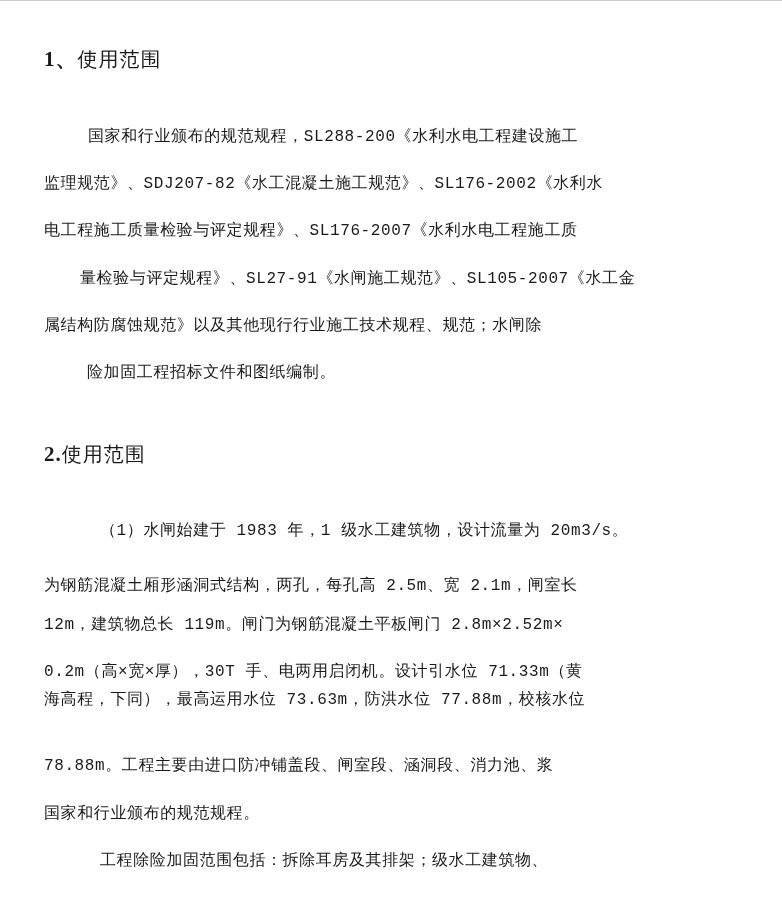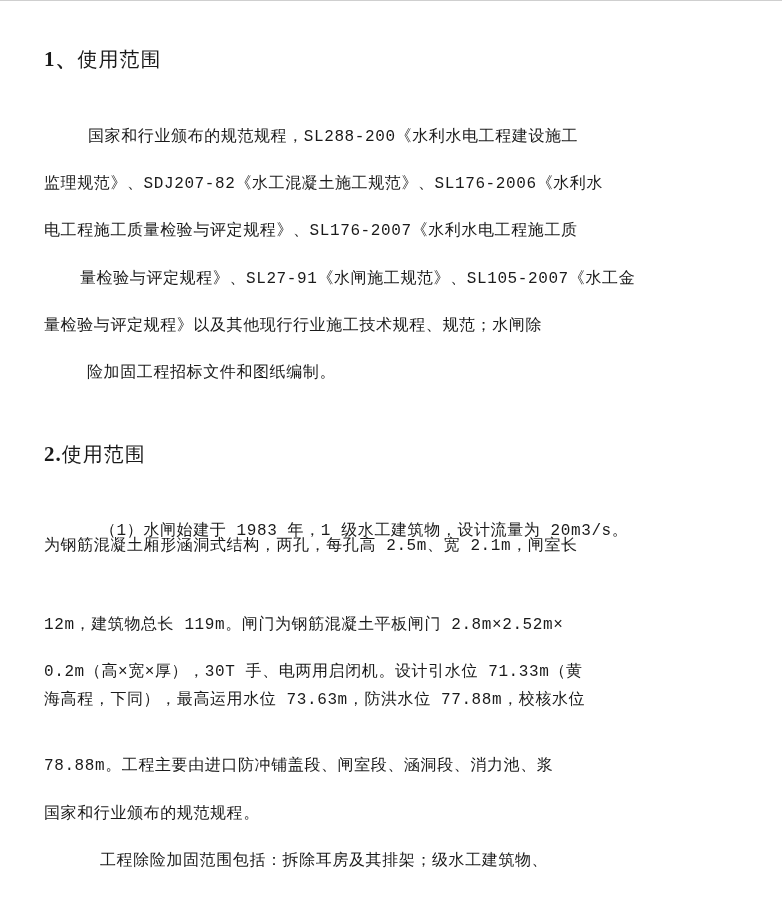--- a/index.html
+++ b/index.html
@@ -53,33 +53,33 @@
 <body>
 
 <div class="top-rule"></div>
 
 <h2 class="heading" style="top:45px;">
   <span class="num">1、</span><span>使用范围</span>
 </h2>
 
 <div>
   <div class="line indent" style="top:123px;">国家和行业颁布的规范规程，SL288-200《水利水电工程建设施工</div>
-  <div class="line" style="top:170px;">监理规范》、SDJ207-82《水工混凝土施工规范》、SL176-2006《水利水</div>
+  <div class="line" style="top:170px;">监理规范》、SDJ207-82《水工混凝土施工规范》、SL176-2002《水利水</div>
   <div class="line" style="top:217px;">电工程施工质量检验与评定规程》、SL176-2007《水利水电工程施工质</div>
   <div class="line" style="top:265px;margin-left:36px;">量检验与评定规程》、SL27-91《水闸施工规范》、SL105-2007《水工金</div>
-  <div class="line" style="top:312px;">量检验与评定规程》以及其他现行行业施工技术规程、规范；水闸除</div>
+  <div class="line" style="top:312px;">属结构防腐蚀规范》以及其他现行行业施工技术规程、规范；水闸除</div>
   <div class="line" style="top:359px;margin-left:43px;">险加固工程招标文件和图纸编制。</div>
 </div>
 
 <h2 class="heading" style="top:440px;">
   <span class="num">2.</span><span>使用范围</span>
 </h2>
 
 <div>
   <div class="line indent-small" style="top:517px;">（1）水闸始建于 1983 年，1 级水工建筑物，设计流量为 20m3/s。</div>
-  <div class="line" style="top:532px;">为钢筋混凝土厢形涵洞式结构，两孔，每孔高 2.5m、宽 2.1m，闸室长</div>
+  <div class="line" style="top:572px;">为钢筋混凝土厢形涵洞式结构，两孔，每孔高 2.5m、宽 2.1m，闸室长</div>
   <div class="line" style="top:611px;">12m，建筑物总长 119m。闸门为钢筋混凝土平板闸门 2.8m×2.52m×</div>
   <div class="line" style="top:658px;">0.2m（高×宽×厚），30T 手、电两用启闭机。设计引水位 71.33m（黄</div>
   <div class="line" style="top:666px;margin-top:20px;">海高程，下同），最高运用水位 73.63m，防洪水位 77.88m，校核水位</div>
   <div class="line" style="top:752px;">78.88m。工程主要由进口防冲铺盖段、闸室段、涵洞段、消力池、浆</div>
   <div class="line" style="top:800px;">国家和行业颁布的规范规程。</div>
   <div class="line indent-small" style="top:847px;">工程除险加固范围包括：拆除耳房及其排架；级水工建筑物、</div>
 </div>
 
 </body></html>

